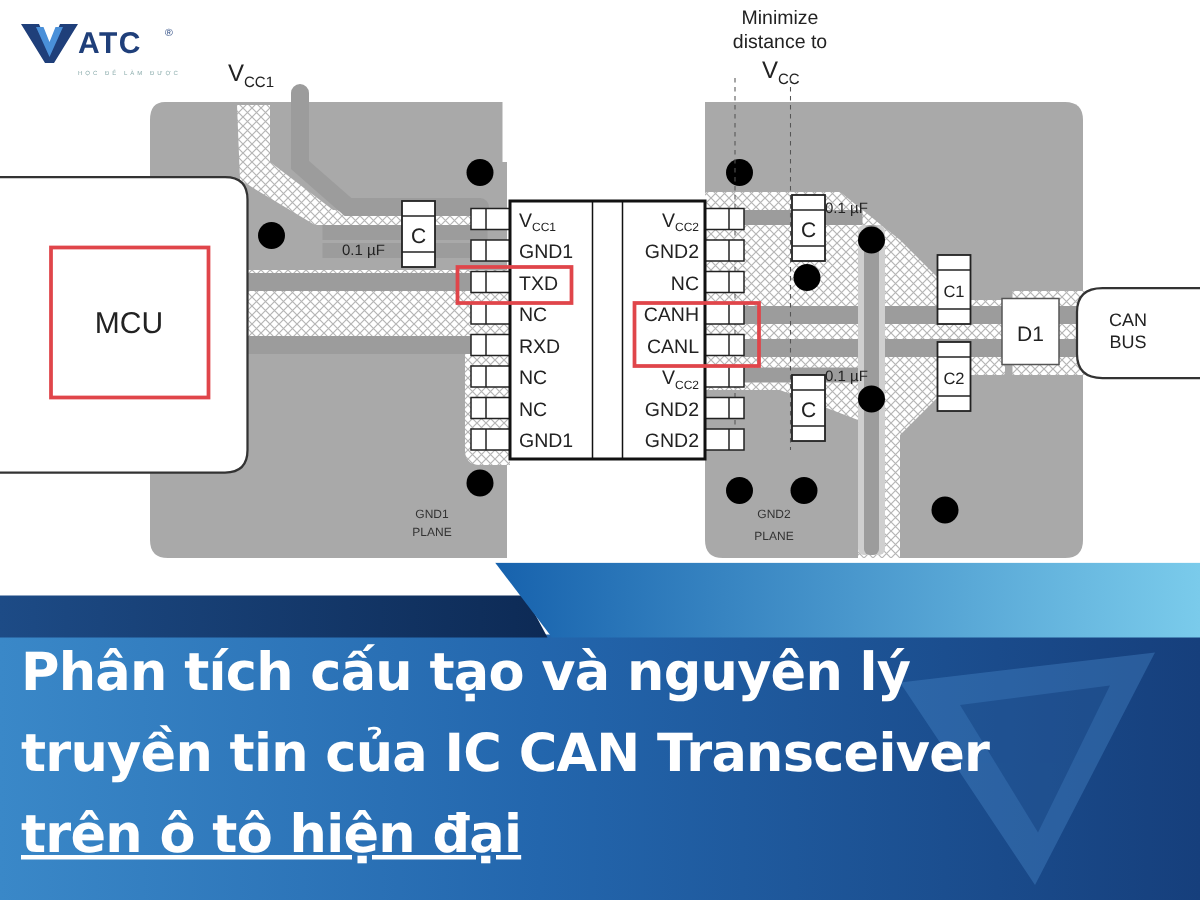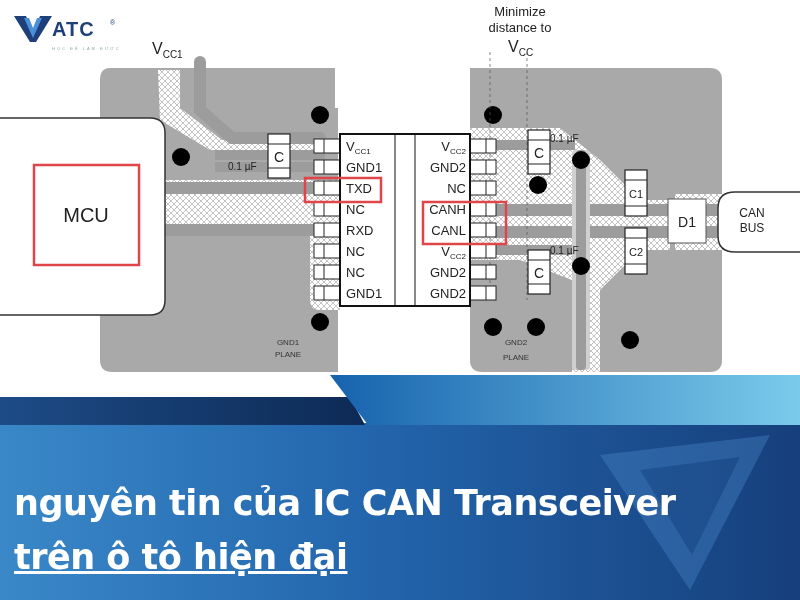--- a/index.html
+++ b/index.html
@@ -226,15 +226,16 @@
     </defs>
     <rect x="0" y="48" width="800" height="177" fill="url(#bgMain)"></rect>
     <polygon points="0,22 350,22 365,50 0,50" fill="url(#bgTopDark)"></polygon>
     <polygon points="330,0 800,0 800,50 368,50" fill="url(#bgTopLight)"></polygon>
 
     <g opacity="0.35">
       <polygon points="600,80 770,60 690,215" fill="#4f8fd0"></polygon>
       <polygon points="640,95 740,82 692,180" fill="#2b5f9e"></polygon>
     </g>
   </svg>
-  <div class="title-line" style="top:108px;">nguyên tin của IC CAN Transceiver</div>
+  <div class="title-line" style="top:54px;">Phân tích cấu tạo và nguyên lý</div>
+  <div class="title-line" style="top:108px;">truyền tin của IC CAN Transceiver</div>
   <div class="title-line" style="top:162px;text-decoration:underline;">trên ô tô hiện đại</div>
 </div>
 
 </body></html>

